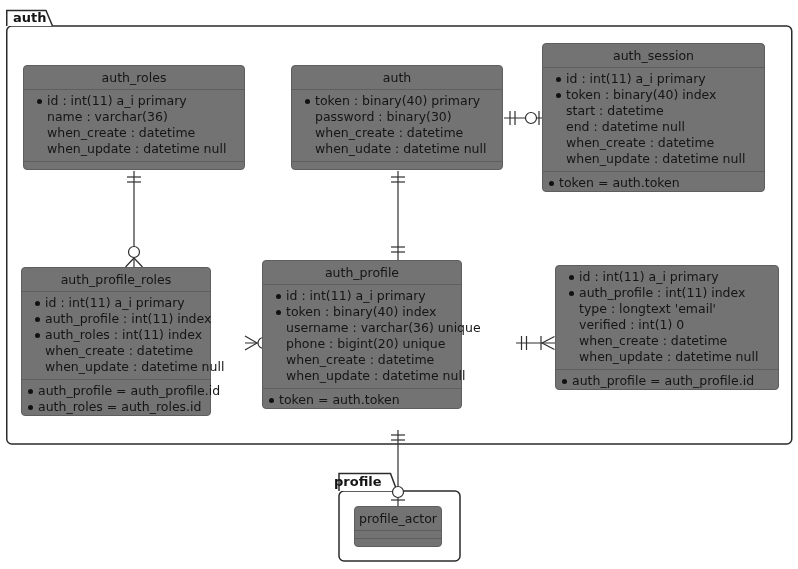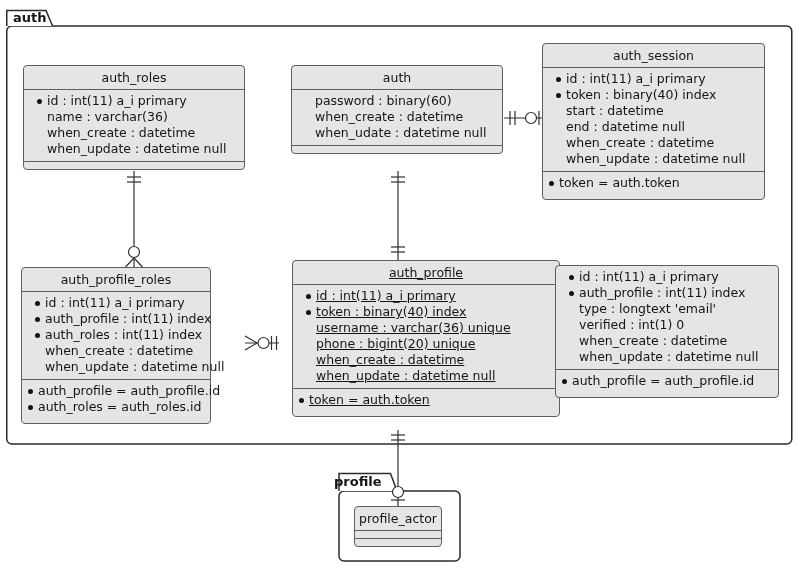--- a/index.html
+++ b/index.html
@@ -5,26 +5,26 @@
   html,body { margin:0; padding:0; }
   body {
     width:798px; height:569px; position:relative; background:#ffffff;
     font-family:"DejaVu Sans","Liberation Sans",sans-serif;
     color:#151515; overflow:hidden;
   }
   svg#wires { position:absolute; left:0; top:0; z-index:1; }
   .pkg-label { position:absolute; z-index:3; font-weight:bold; font-size:13px; line-height:14px; }
   .entity {
     position:absolute; z-index:2; box-sizing:border-box;
-    background:#e5e5e5; border:1px solid #5e5e5e; border-radius:4px;
+    background:#737373; border:1px solid #5e5e5e; border-radius:4px;
     font-size:12.5px;
   }
   .ehead { text-align:center; padding:4px 3px 3px 3px; line-height:16px; border-bottom:1px solid #5e5e5e; white-space:nowrap; }
   .ebody { padding:3px 4px 4px 9px; }
-  .efoot { border-top:1px solid #5e5e5e; padding:3px 4px 8px 2px; }
+  .efoot { border-top:1px solid #5e5e5e; padding:3px 4px 0 2px; }
   .efoot.empty { padding:0; height:7px; }
   .esec { border-top:1px solid #5e5e5e; height:7px; }
   .r { display:flex; line-height:16px; }
   .g { width:14px; flex:none; position:relative; }
   .d { position:absolute; left:4px; top:6px; width:5px; height:5px; border-radius:50%; background:#111; }
   .t { white-space:nowrap; }
 </style>
 </head>
 <body>
 
@@ -117,22 +117,28 @@
         <span class="t">when_update : datetime null</span>
       </div>
   </div>
   <div class="efoot empty"></div>
 </div>
 
 <div class="entity" style="left:291px; top:65px; width:212px;">
   <div class="ehead">auth</div>
   <div class="ebody">
     <div class="r">
-        <span class="g"></span>
-        <span class="t">password : binary(60)</span>
+        <span class="g">
+          <i class="d"></i>
+        </span>
+        <span class="t">token : binary(40) primary</span>
+      </div>
+    <div class="r">
+        <span class="g"></span>
+        <span class="t">password : binary(30)</span>
       </div>
     <div class="r">
         <span class="g"></span>
         <span class="t">when_create : datetime</span>
       </div>
     <div class="r">
         <span class="g"></span>
         <span class="t">when_udate : datetime null</span>
       </div>
   </div>
@@ -220,21 +226,21 @@
       </div>
     <div class="r">
         <span class="g">
           <i class="d"></i>
         </span>
         <span class="t">auth_roles = auth_roles.id</span>
       </div>
   </div>
 </div>
 
-<div class="entity" style="left:292px; top:260px; width:268px;text-decoration:underline;">
+<div class="entity" style="left:262px; top:260px; width:200px;">
   <div class="ehead">auth_profile</div>
   <div class="ebody">
     <div class="r">
         <span class="g">
           <i class="d"></i>
         </span>
         <span class="t">id : int(11) a_i primary</span>
       </div>
     <div class="r">
         <span class="g">

